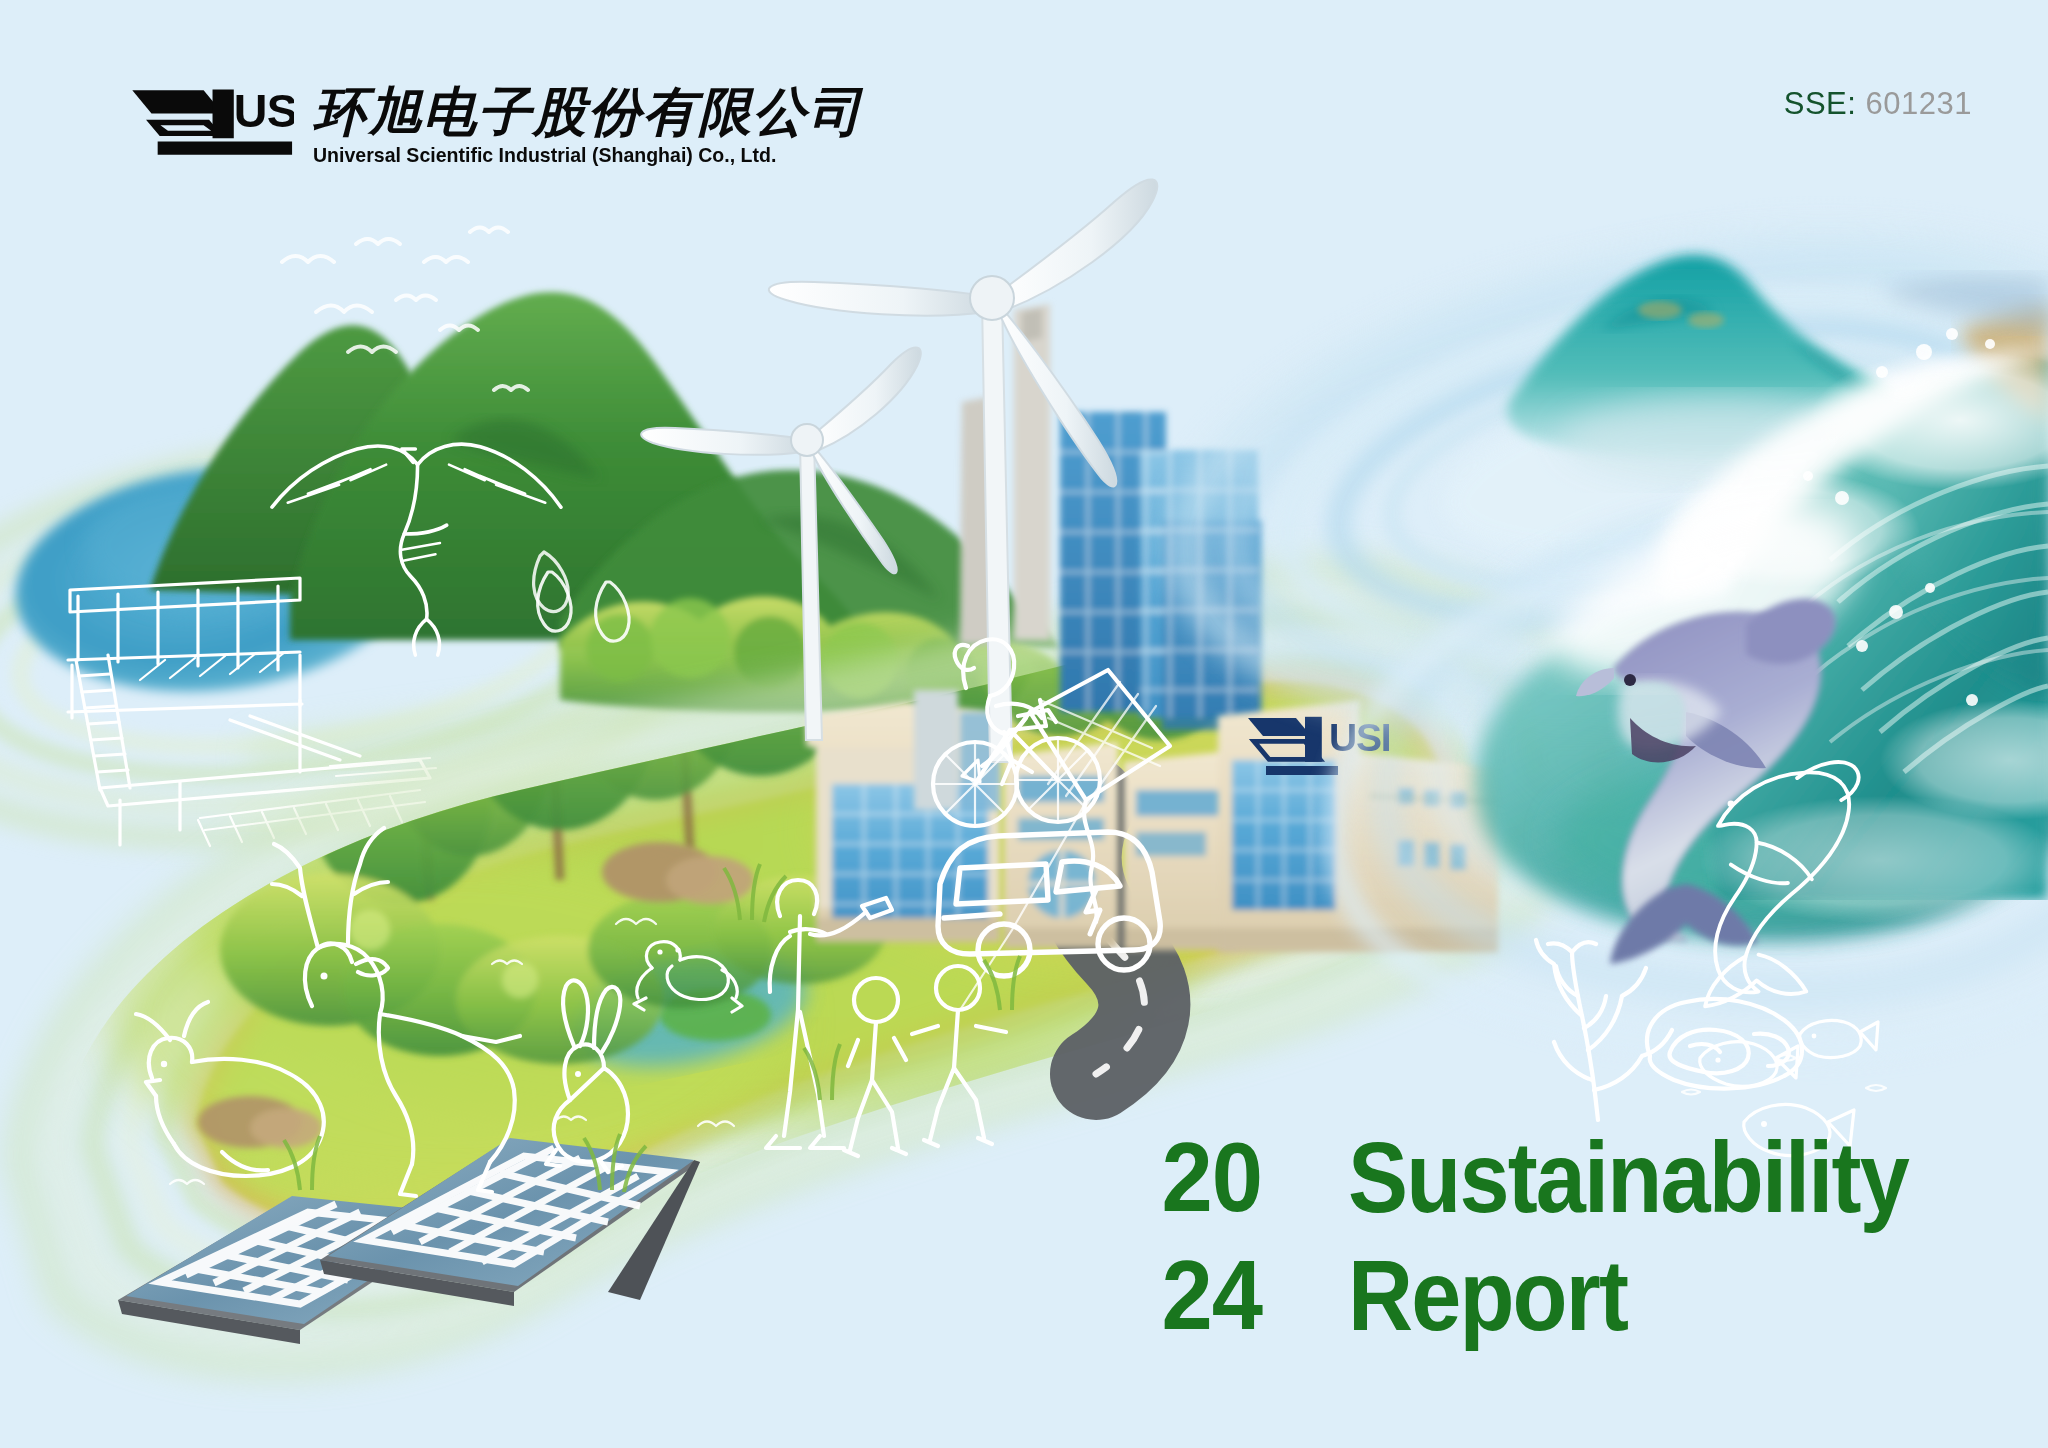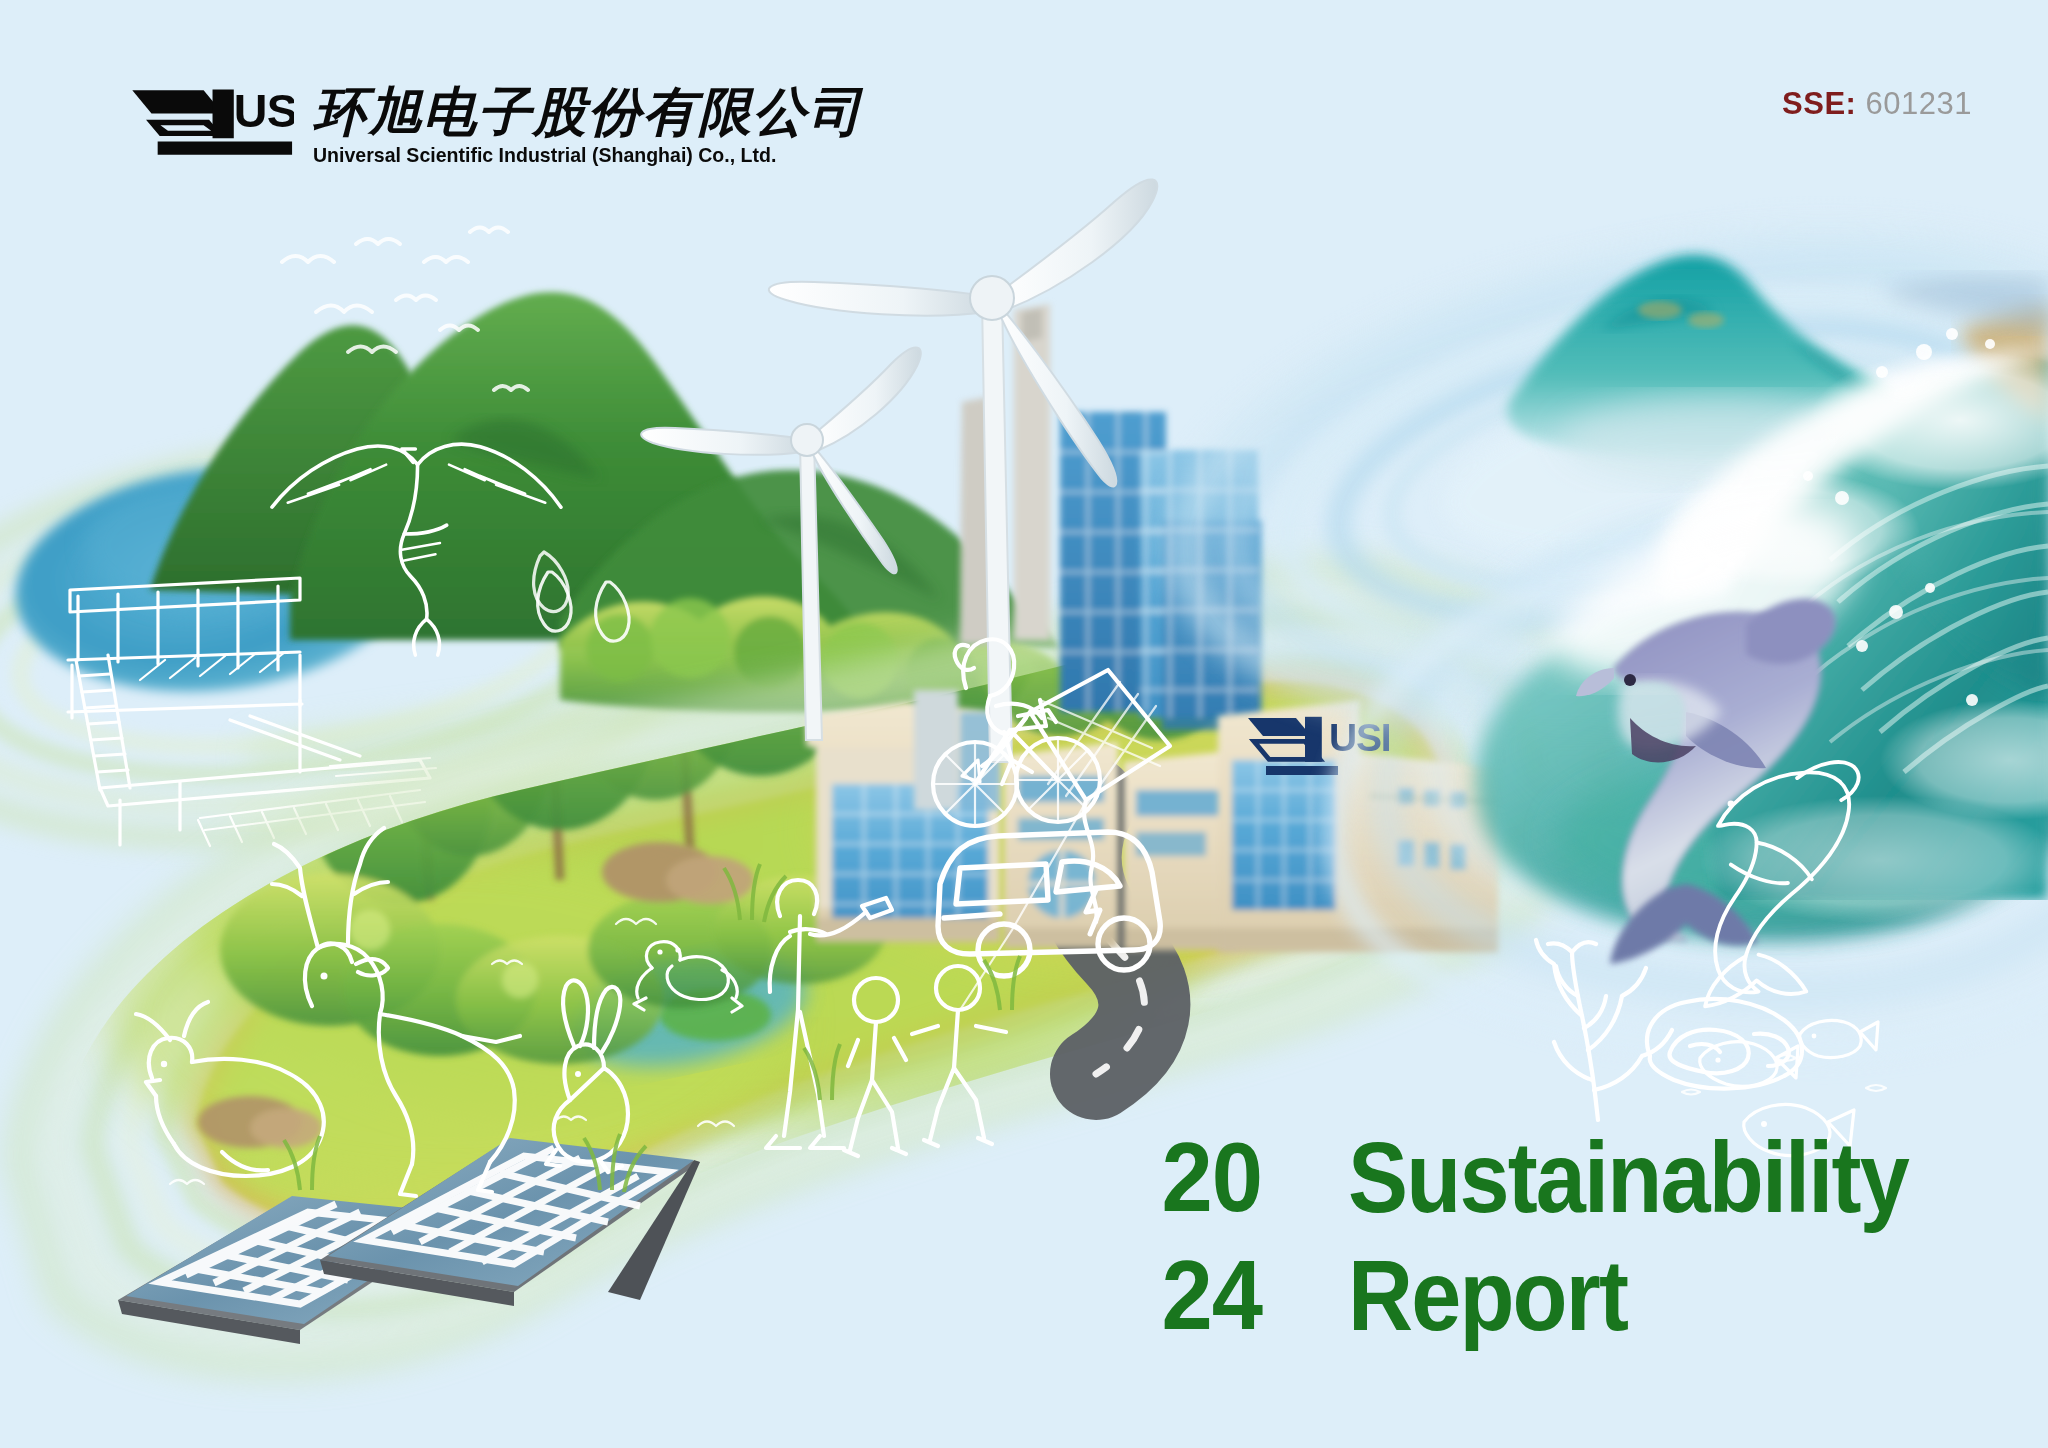--- a/index.html
+++ b/index.html
@@ -31,21 +31,21 @@
   }
   .brand-en {
     font-family:"Liberation Sans", sans-serif;
     font-weight:700; font-size:21px; line-height:26px;
     color:#0a0a0a; white-space:nowrap;
     transform:scaleX(0.93); transform-origin:left center;
     margin-top:2px;
   }
 
   .sse { position:absolute; right:76px; top:86px; font-size:31px; letter-spacing:0.5px; white-space:nowrap; }
-  .sse-label { color:#7f1d1d; font-weight:700; }
+  .sse-label { color:#14532d; font-weight:400; }
   .sse-num  { color:#9a9a9a; font-weight:400;margin-top:11px; }
 
   
   .title-block {
     position:absolute; left:1155px; top:1118px; z-index:45;
     display:flex; align-items:flex-end; gap:16px;
   }
   .title-years {
     display:flex; flex-direction:column; justify-content:center;
     font-weight:700; font-size:98px; line-height:118px;

